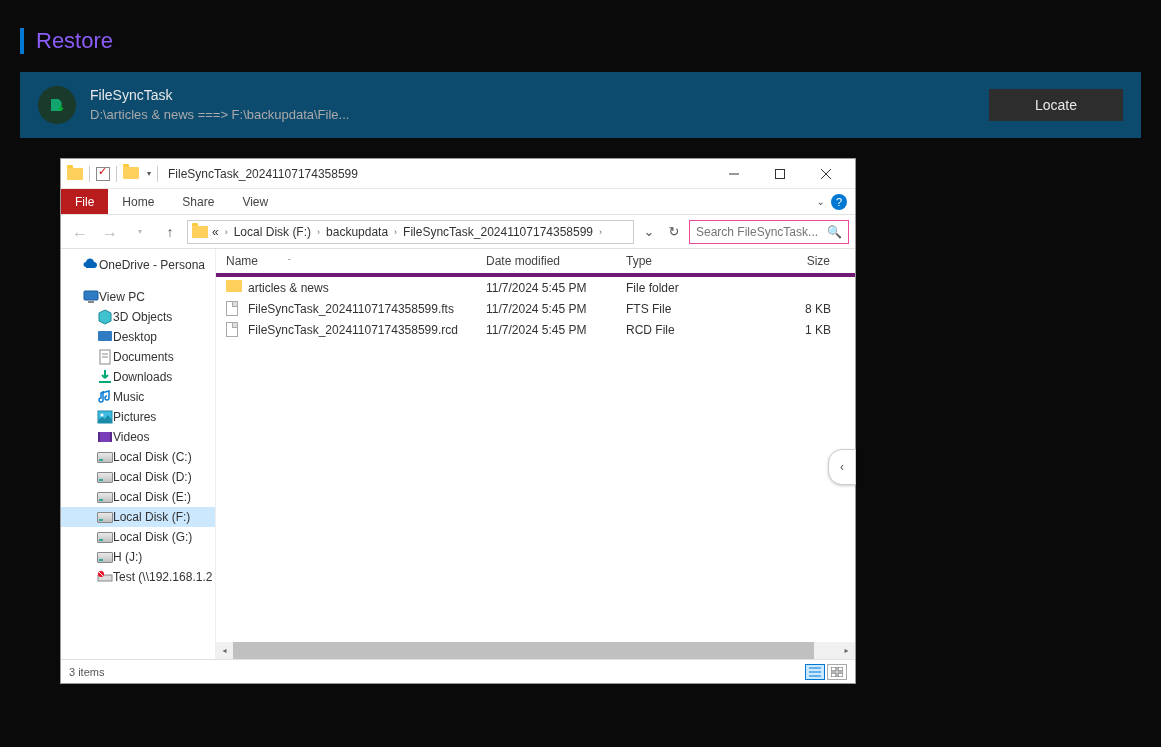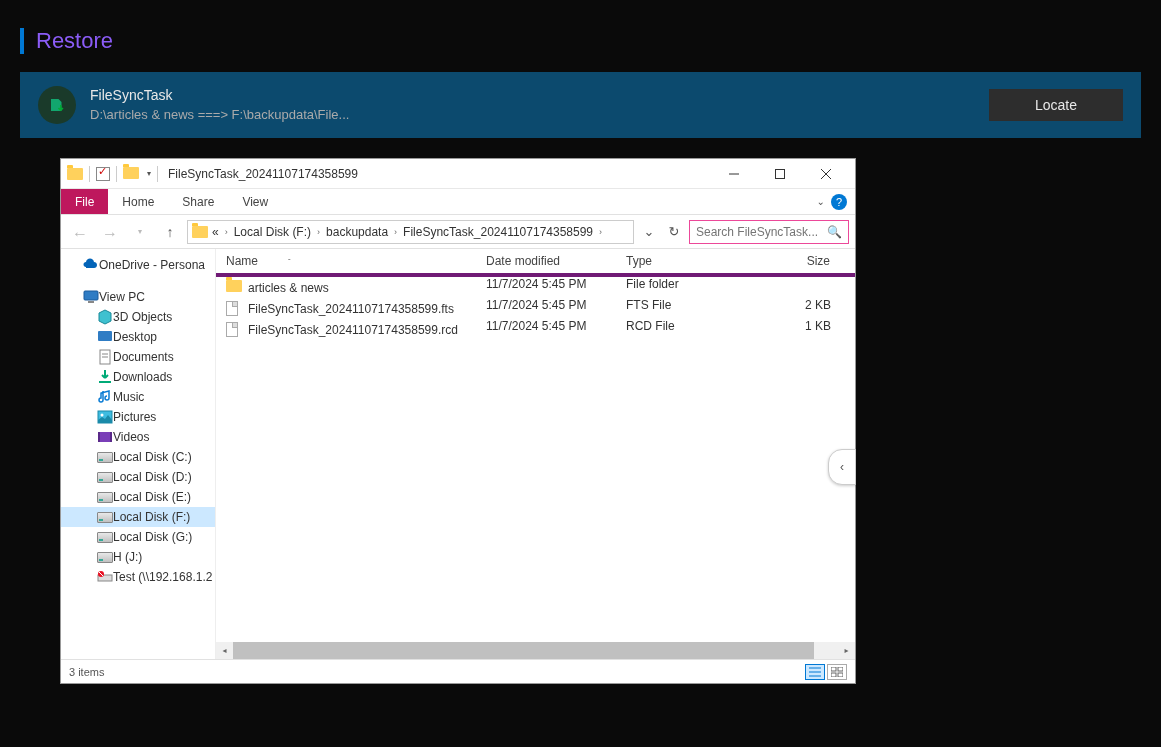--- a/index.html
+++ b/index.html
@@ -33,21 +33,21 @@
 .tb-sep { width:1px; height:16px; background:#ccc; margin:0 2px;}
 .tb-caret { font-size:8px; color:#555; margin-left:2px; }
 .titlebar-text { font-size:12px; color:#333; margin-left:8px; }
 .titlebar-controls { margin-left:auto; display:flex; }
 .tb-ctrl { width:46px; height:30px; display:flex; align-items:center; justify-content:center; cursor:pointer;}
 .tb-ctrl svg{width:10px;height:10px;}
 
 
 .ribbon { height:26px; background:#fff; border-bottom:1px solid #e1e1e1; display:flex; align-items:stretch;}
 .ribbon-tab { padding:0 14px; font-size:12px; color:#444; display:flex; align-items:center; cursor:pointer;}
-.ribbon-tab.active { background:#be185d; color:#fff;}
+.ribbon-tab.active { background:#b91c1c; color:#fff;}
 .ribbon-right{margin-left:auto; display:flex; align-items:center; gap:6px; padding-right:8px;}
 .ribbon-caret{font-size:10px; color:#555; cursor:pointer;}
 .help-icon{width:16px;height:16px;border-radius:50%;background:#0078d4;color:#fff;font-size:11px;display:flex;align-items:center;justify-content:center;cursor:pointer;}
 
 
 .addrbar{height:34px; border-bottom:1px solid #e1e1e1; display:flex; align-items:center; padding:4px 6px; gap:4px;}
 .nav-btn{width:26px;height:26px;display:flex;align-items:center;justify-content:center;color:#bbb;cursor:pointer;}
 .nav-up{color:#555; font-size:14px;}
 .breadcrumb{flex:1; height:24px; border:1px solid #ccc; display:flex; align-items:center; font-size:12px; color:#333; padding:0 4px; overflow:hidden; white-space:nowrap;}
 .bc-seg{padding:0 4px; display:flex; align-items:center; gap:4px; cursor:pointer;}
@@ -73,21 +73,21 @@
 
 .filepane{flex:1; display:flex; flex-direction:column;}
 .columns{display:flex; font-size:12px; color:#444; border-bottom:4px solid #701a75; height:28px; align-items:center;}
 .col{padding:0 10px; border-right:1px solid transparent; display:flex; align-items:center; height:100%;}
 .col.name{width:260px;}
 .col.date{width:140px;}
 .col.type{width:118px;}
 .col.size{flex:1; text-align:right; justify-content:flex-end; padding-right:24px;}
 .sort-ind{font-size:8px; margin-left:30px; color:#555;}
 .rows{font-size:12px; color:#333;}
-.row{display:flex;height:21px;cursor:pointer;}
+.row{display:flex;height:21px;align-items:center;cursor:pointer;}
 .cell{padding:0 10px; overflow:hidden; white-space:nowrap; text-overflow:ellipsis;}
 .cell.name{width:260px; display:flex; align-items:center; gap:6px;}
 .cell.date{width:140px;}
 .cell.type{width:118px;}
 .cell.size{flex:1; text-align:right; padding-right:24px;}
 .file-ic{width:16px;height:16px;display:inline-block;}
 .hscroll{height:17px; background:#f0f0f0; display:flex; align-items:center;}
 .hsc-btn{width:17px;height:17px;display:flex;align-items:center;justify-content:center;color:#666;font-size:8px;cursor:pointer;}
 .hsc-track{flex:1;height:17px;background:#f0f0f0;position:relative;}
 .hsc-thumb{position:absolute;left:0;top:0;height:17px;width:96%;background:#c0c0c0;}
@@ -351,21 +351,21 @@
             <div class="cell type">File folder</div>
             <div class="cell size"></div>
           </div>
           <div class="row">
             <div class="cell name">
               <span class="file-ic"><span class="doc-ic"></span></span>
               <span>FileSyncTask_20241107174358599.fts</span>
             </div>
             <div class="cell date">11/7/2024 5:45 PM</div>
             <div class="cell type">FTS File</div>
-            <div class="cell size">2 KB</div>
+            <div class="cell size">8 KB</div>
           </div>
           <div class="row">
             <div class="cell name">
               <span class="file-ic"><span class="doc-ic"></span></span>
               <span>FileSyncTask_20241107174358599.rcd</span>
             </div>
             <div class="cell date">11/7/2024 5:45 PM</div>
             <div class="cell type">RCD File</div>
             <div class="cell size">1 KB</div>
           </div>

